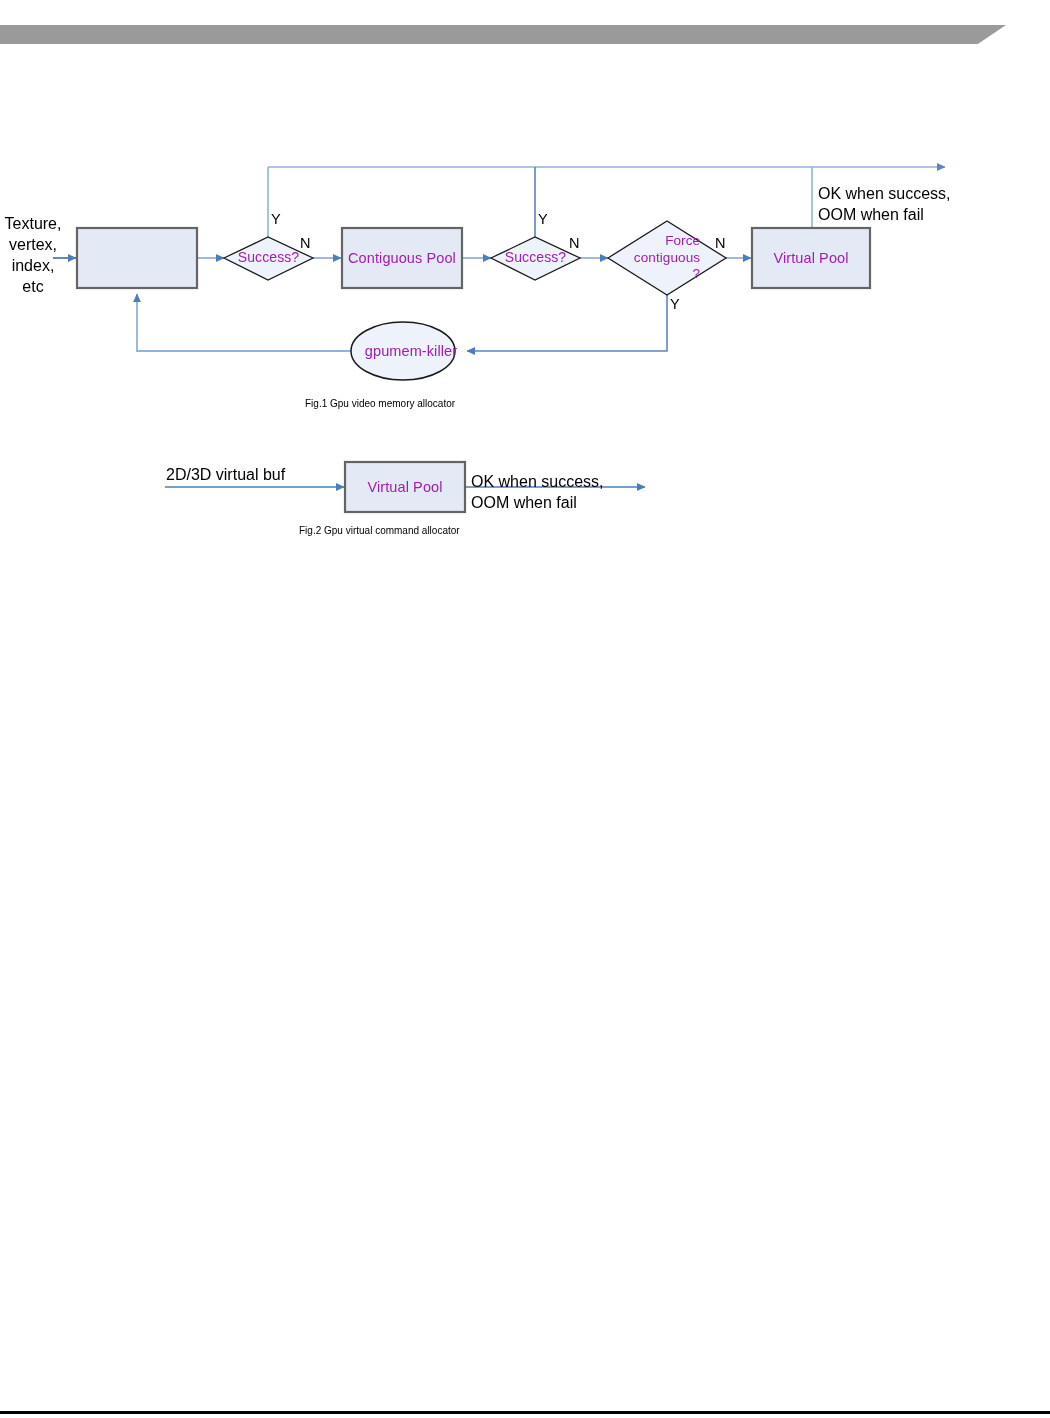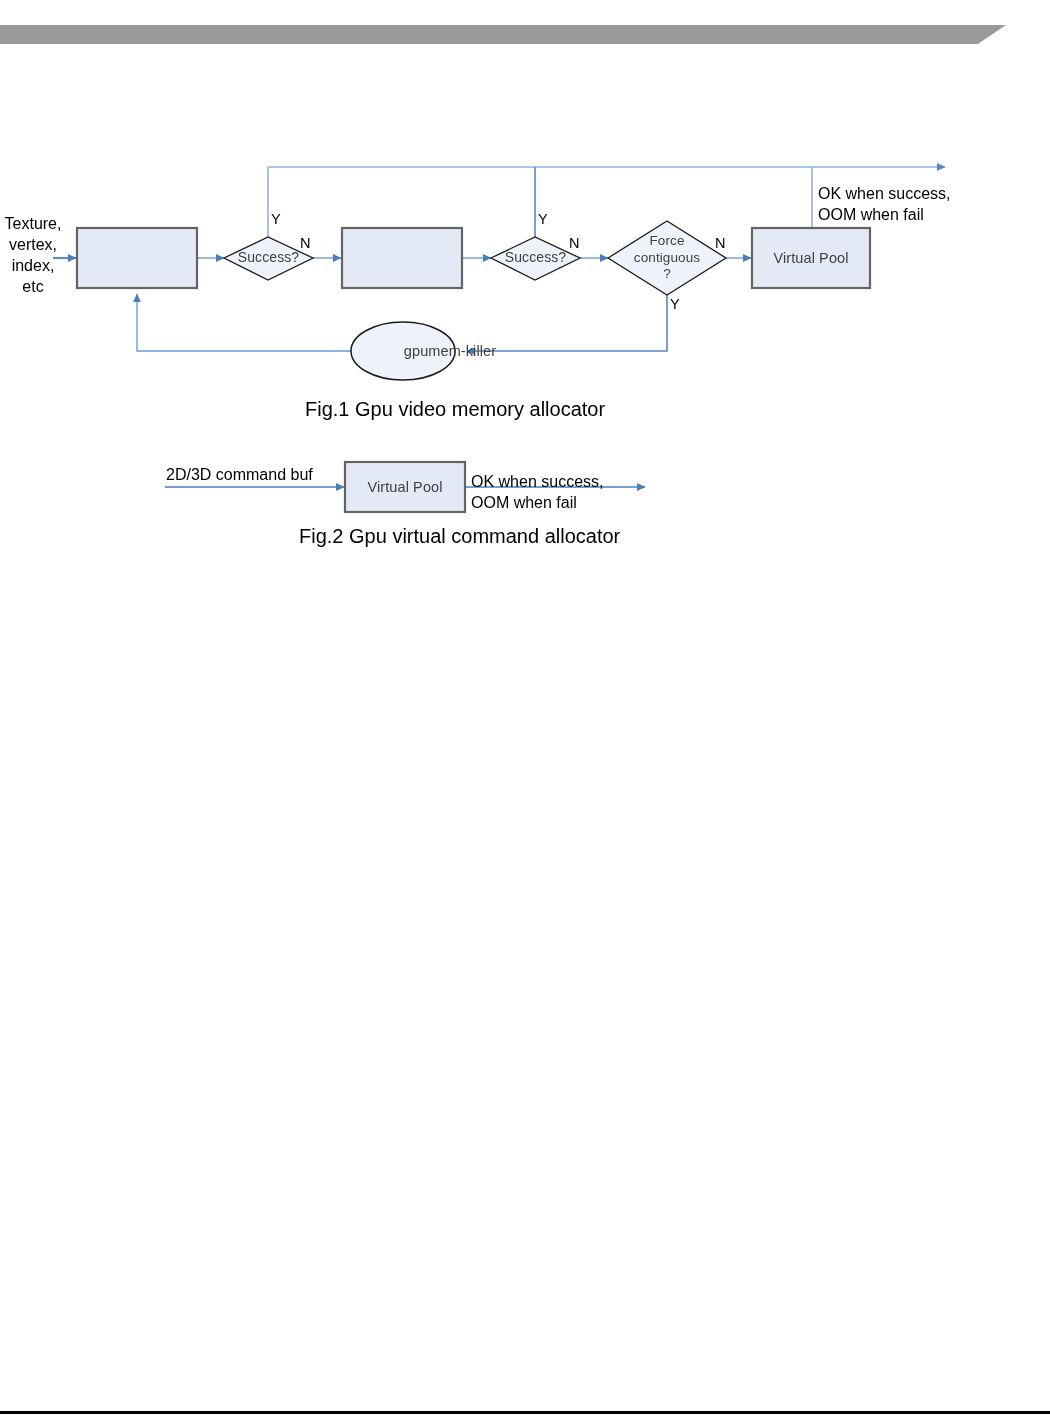--- a/index.html
+++ b/index.html
@@ -49,22 +49,22 @@
     height: 1418px;
     pointer-events: none;
   }
 
   
   .node-label {
     position: absolute;
     display: flex;
     align-items: center;
     justify-content: center;
-    text-align: center;
-    color: #404040;
+    text-align: right;
+    color: #a21caf;
     font-size: 14.5px;
     line-height: 1.25;
     letter-spacing: 0.1px;
     pointer-events: none;
   }
 
   .free-label {
     position: absolute;
     color: #000000;
     font-size: 16px;
@@ -77,21 +77,21 @@
     position: absolute;
     color: #000000;
     font-size: 14.5px;
     line-height: 1;
     pointer-events: none;
   }
 
   .caption {
     position: absolute;
     color: #000000;
-    font-size: 20px;
+    font-size: 10px;
     line-height: 1;
     white-space: nowrap;
     pointer-events: none;
   }
 
   .align-center { text-align: center; }
 </style>
 </head>
 <body>
 
@@ -163,49 +163,50 @@
   </svg>
 
   <div class="free-label align-center" style="left:0px; top:213px; width:66px;text-align:center;">Texture,
 vertex,
 index,
 etc</div>
 
 
   <div class="node-label" style="left:224px; top:243px; width:89px; height:30px; font-size:14px;">Success?</div>
 
+  <div class="node-label" style="left:342px; top:228px; width:120px; height:60px;">Contiguous Pool</div>
 
   <div class="node-label" style="left:491px; top:243px; width:89px; height:30px; font-size:14px;">Success?</div>
 
   <div class="node-label" style="left:612px; top:225px; width:110px; height:66px; white-space:pre-line; font-size:13.5px; line-height:1.22;">Force
 contiguous
 ?</div>
 
   <div class="node-label" style="left:752px; top:228px; width:118px; height:60px;">Virtual Pool</div>
 
-  <div class="node-label" style="left:351px; top:336px; width:120px; height:30px;padding-left:39px;">gpumem-killer</div>
+  <div class="node-label" style="left:351px; top:336px; width:120px; height:30px;">gpumem-killer</div>
 
   <div class="branch-label" style="left:271px; top:212px;">Y</div>
 
   <div class="branch-label" style="left:300px; top:236px;">N</div>
 
   <div class="branch-label" style="left:538px; top:212px;">Y</div>
 
   <div class="branch-label" style="left:569px; top:236px;">N</div>
 
   <div class="branch-label" style="left:715px; top:236px;">N</div>
 
   <div class="branch-label" style="left:670px; top:297px;">Y</div>
 
   <div class="free-label" style="left:818px; top:183px; width:200px;">OK when success,
 OOM when fail</div>
 
   <div class="caption" style="left:305px; top:399px;">Fig.1 Gpu video memory allocator</div>
 
-  <div class="free-label" style="left:166px; top:464px; width:210px;">2D/3D command buf</div>
+  <div class="free-label" style="left:166px; top:464px; width:210px;">2D/3D virtual buf</div>
 
   <div class="node-label" style="left:345px; top:462px; width:120px; height:50px;">Virtual Pool</div>
 
   <div class="free-label" style="left:471px; top:471px; width:200px;">OK when success,
 OOM when fail</div>
 
   <div class="caption" style="left:299px; top:526px;">Fig.2 Gpu virtual command allocator</div>
 
   <div class="footer-rule"></div>
 

